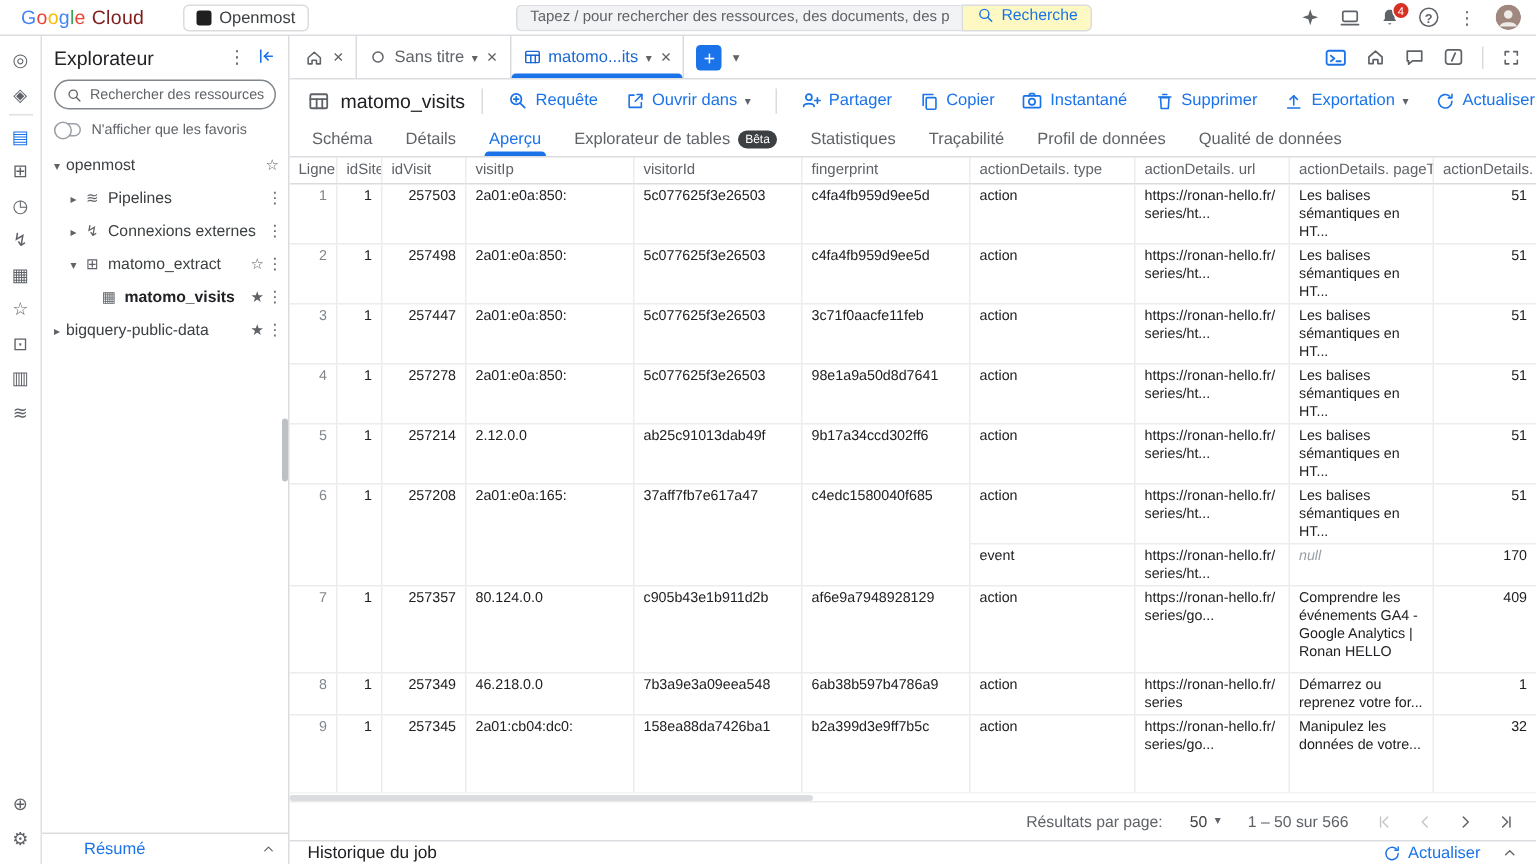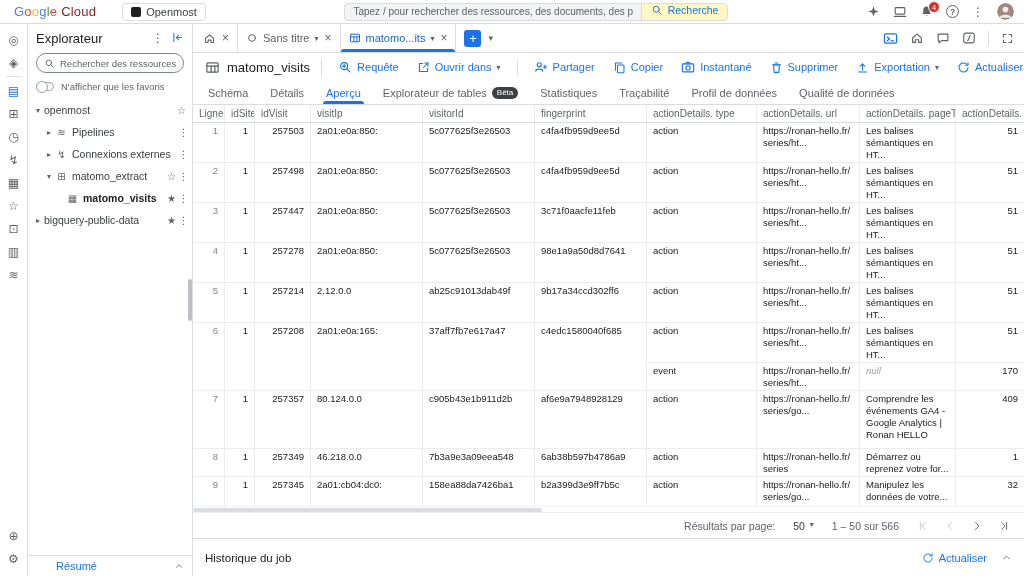--- a/index.html
+++ b/index.html
@@ -109,21 +109,21 @@
 
 .hscroll{height:6px;flex:none;position:relative;border-top:1px solid #f1f3f4}
 .hthumb{position:absolute;left:0;top:1px;height:4px;width:42%;background:#dadce0;border-radius:2px}
 
 .pagination{height:26px;flex:none;display:flex;align-items:center;justify-content:flex-end;gap:18px;padding:0 14px;color:#5f6368;font-size:10.5px;border-top:1px solid #ececec}
 .psize{display:flex;align-items:flex-start;gap:5px;color:#3c4043;cursor:pointer}
 .pnav{display:flex;align-items:center;gap:15px}
 .pnav .dis{color:#c4c7c5}
 .pnav .en{color:#5f6368}
 
-.jobbar{height:38px;flex:none;border-top:1px solid #dadce0;display:flex;align-items:center;padding:0 12px;font-size:11.5px;color:#202124}
+.jobbar{height:16px;flex:none;border-top:1px solid #dadce0;display:flex;align-items:center;padding:0 12px;font-size:11.5px;color:#202124}
 .jb-right{margin-left:auto;display:flex;align-items:center;gap:14px}
 .jb-refresh{display:flex;align-items:center;gap:5px;color:#1a73e8;cursor:pointer;font-size:11px}
 .jb-chev{color:#5f6368}
 </style>
 </head>
 <body>
 
 <div class="app">
 
   <header class="topbar">

